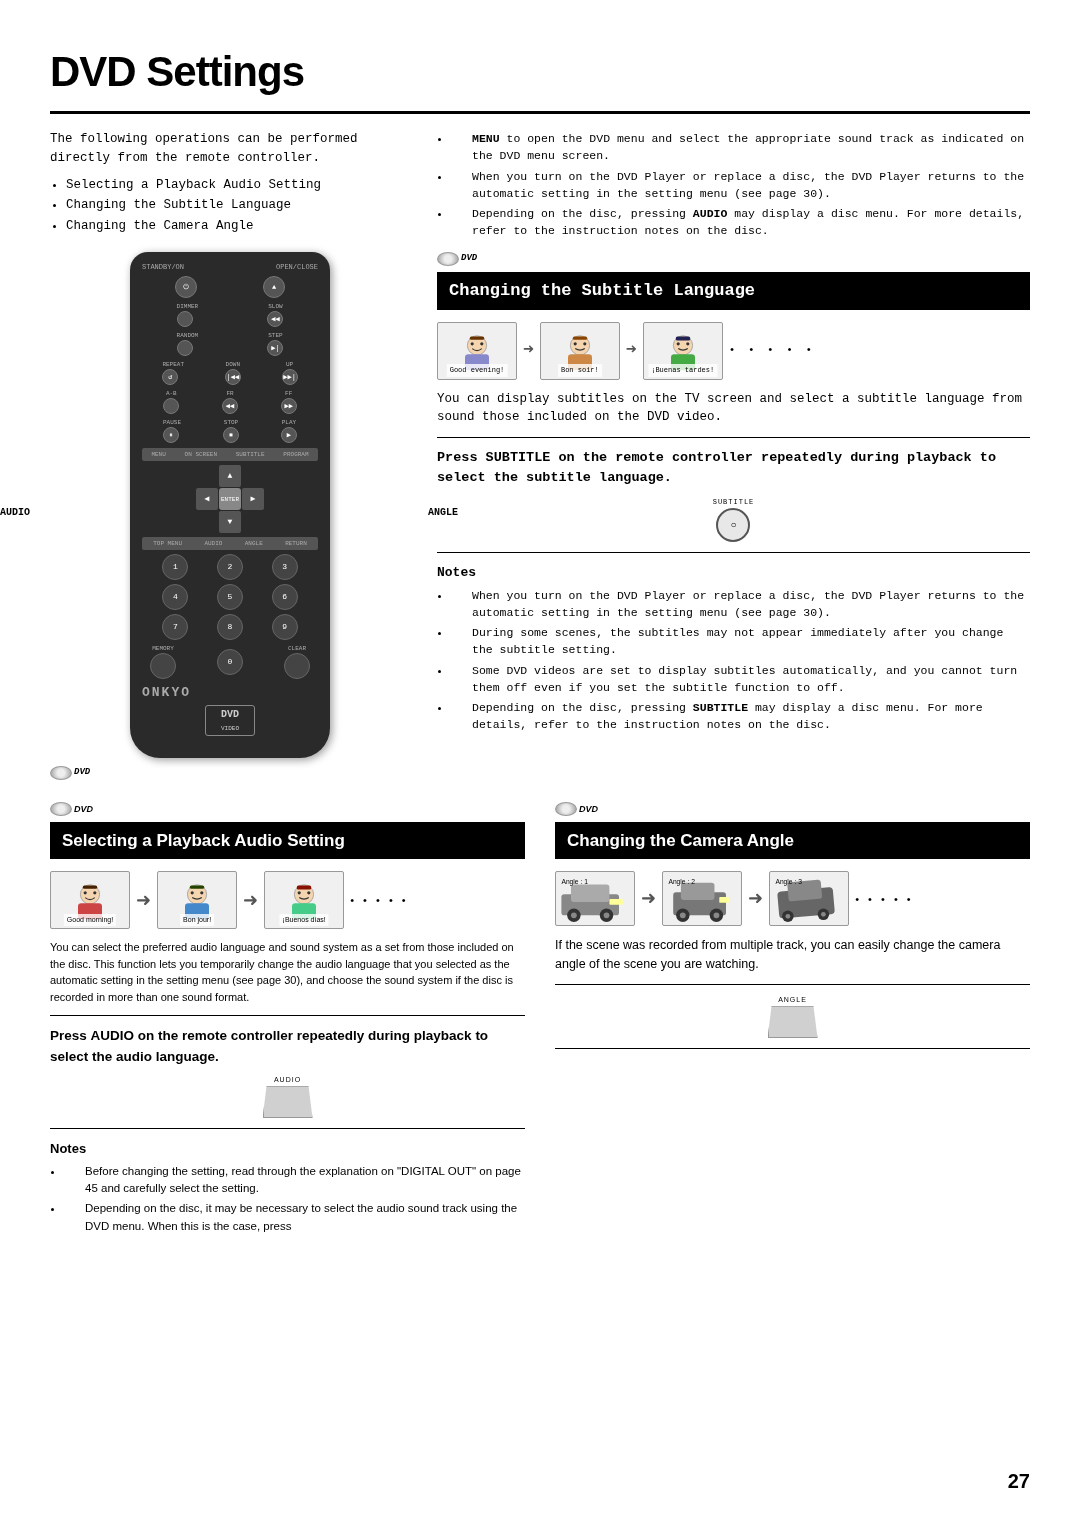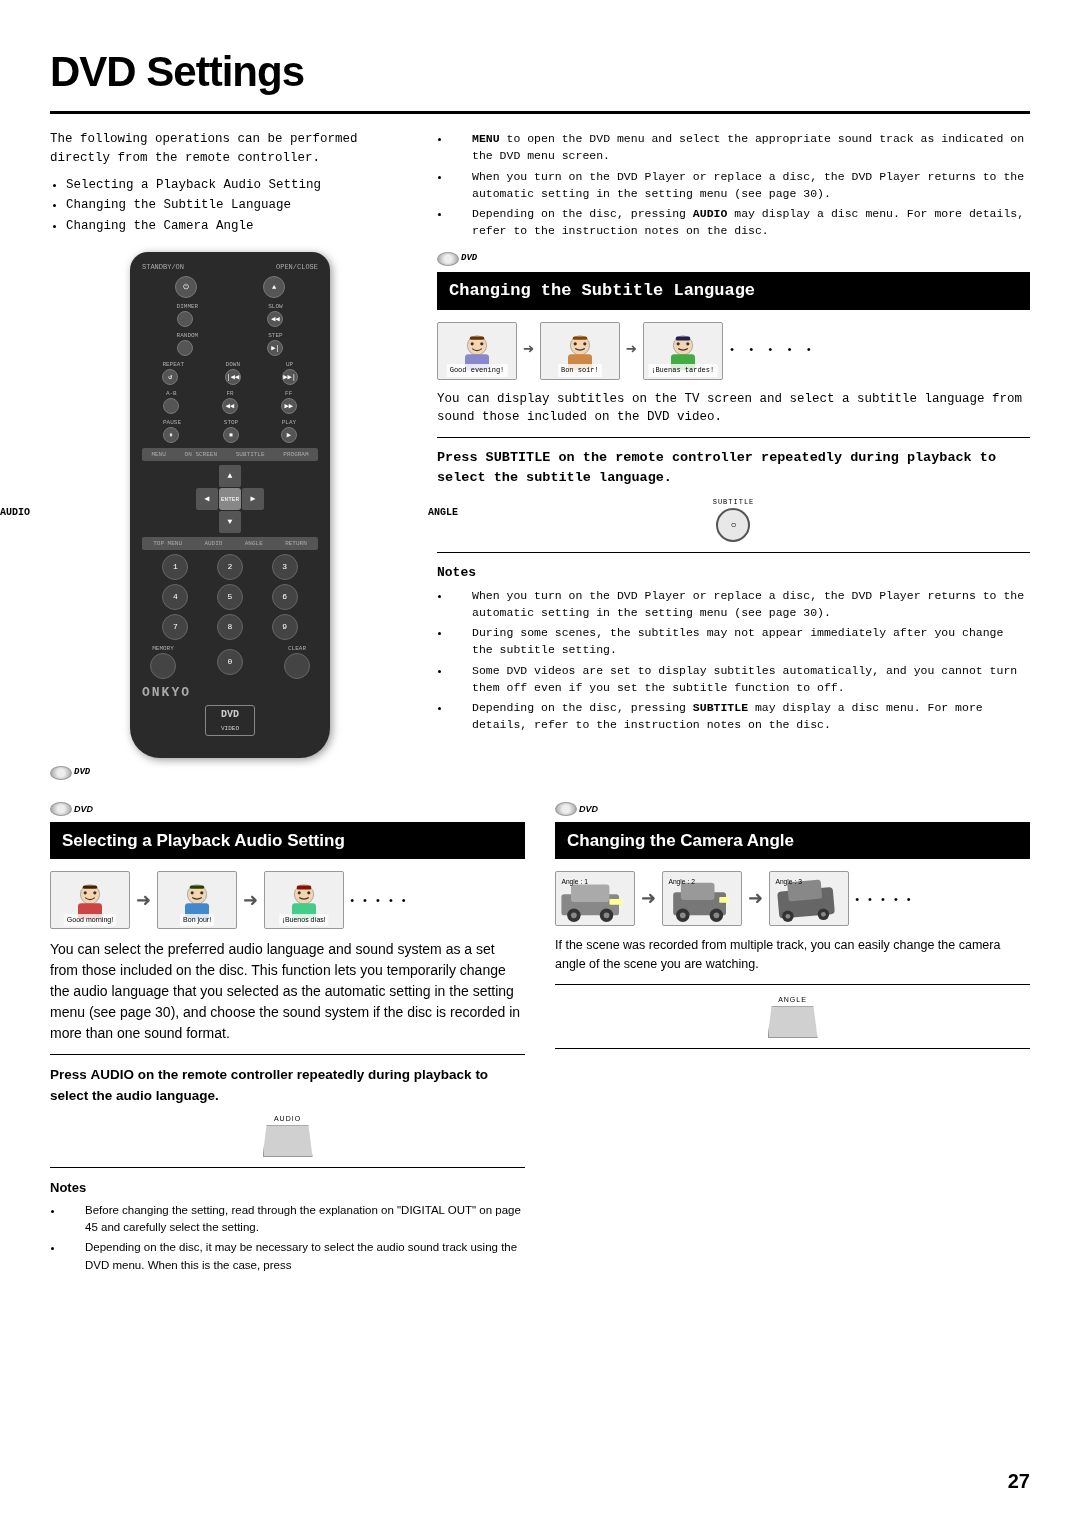--- a/index.html
+++ b/index.html
@@ -580,21 +580,21 @@
           <circle cx="19" cy="16" r="2" fill="#333"></circle>
           <circle cx="31" cy="16" r="2" fill="#333"></circle>
           <path d="M19 22 Q25 26 31 22" stroke="#333" stroke-width="1.5" fill="none"></path>
           <rect x="16" y="7" width="18" height="5" rx="2" fill="#881100"></rect>
         </svg>
         <div class="caption">¡Buenos días!</div>
       </div>
       <span class="dots-ellipsis">• • • • •</span>
     </div>
 
-    <p style="font-size:14px; margin-bottom:8px;">You can select the preferred audio language and sound system as a set from those included on the disc. This function lets you temporarily change the audio language that you selected as the automatic setting in the setting menu (see page 30), and choose the sound system if the disc is recorded in more than one sound format.</p>
+    <p style="font-size:11px; margin-bottom:8px;">You can select the preferred audio language and sound system as a set from those included on the disc. This function lets you temporarily change the audio language that you selected as the automatic setting in the setting menu (see page 30), and choose the sound system if the disc is recorded in more than one sound format.</p>
     <hr class="divider-thin">
     <p class="instruction-bold">
       Press <strong>AUDIO</strong> on the remote controller repeatedly during playback to select the audio language.
     </p>
 
     
     <div class="btn-illus">
       <div class="btn-illus-inner">
         <div class="btn-illus-label">AUDIO</div>
         <div class="btn-trapezoid"></div>

